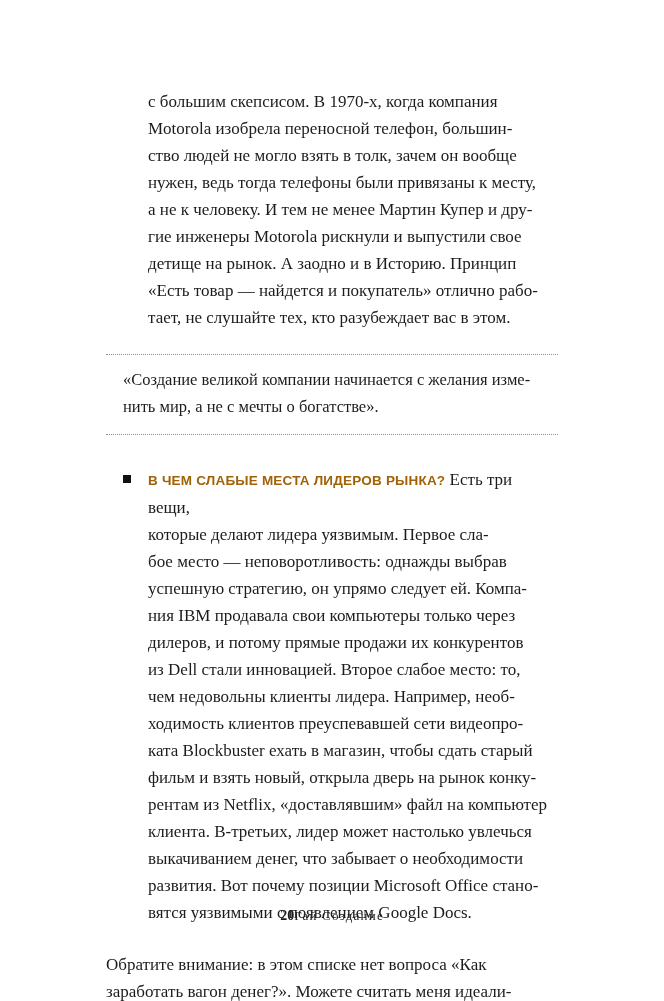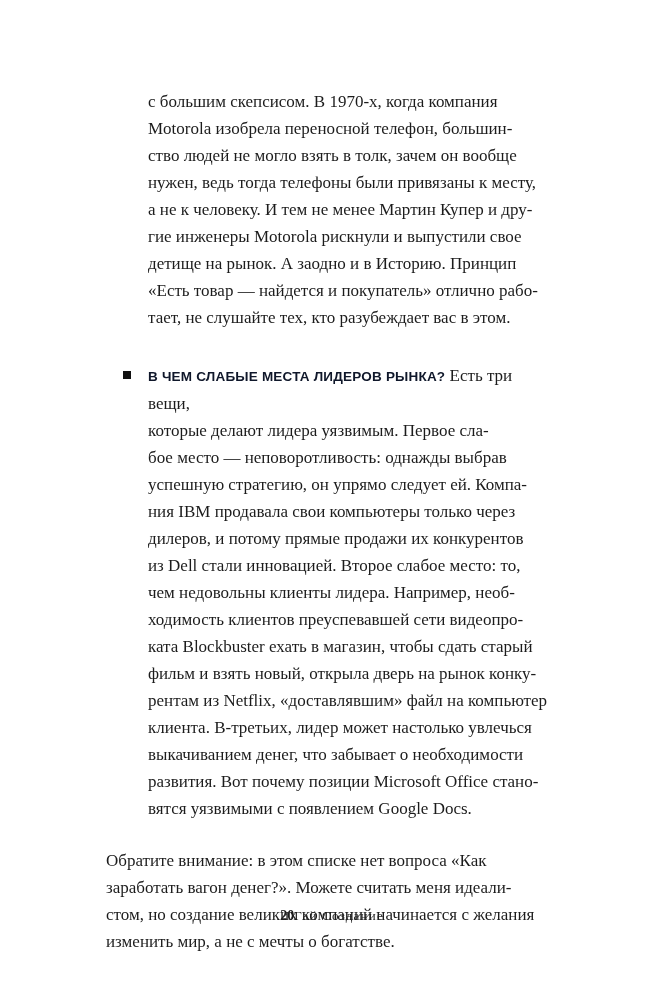--- a/index.html
+++ b/index.html
@@ -67,21 +67,21 @@
   .section-para {
     font-size: 17px;
     line-height: 27px;
     white-space: pre-line;
   }
   .section-heading {
     font-family: "Liberation Sans", sans-serif;
     font-weight: bold;
     font-size: 13.5px;
     letter-spacing: 0.2px;
-    color: #0f172a;
+    color: #a16207;
   }
   .closing-para {
     margin-top: 25px;
   }
   .footer {
     position: absolute;
     top: 908px;
     left: 106px;
     width: 452px;
     display: flex;
@@ -107,20 +107,24 @@
     <div class="para para-indent">с большим скепсисом. В 1970-х, когда компания
 Motorola изобрела переносной телефон, большин-
 ство людей не могло взять в толк, зачем он вообще
 нужен, ведь тогда телефоны были привязаны к месту,
 а не к человеку. И тем не менее Мартин Купер и дру-
 гие инженеры Motorola рискнули и выпустили свое
 детище на рынок. А заодно и в Историю. Принцип
 «Есть товар — найдется и покупатель» отлично рабо-
 тает, не слушайте тех, кто разубеждает вас в этом.</div>
 
+    <div class="quote-block">
+      <div class="quote-text">«Создание великой компании начинается с желания изме-
+нить мир, а не с мечты о богатстве».</div>
+    </div>
 
     <div class="section">
       <span class="bullet-marker"></span>
       <div class="section-para"><span class="section-heading">В ЧЕМ СЛАБЫЕ МЕСТА ЛИДЕРОВ РЫНКА?</span><span> Есть три вещи,
 которые делают лидера уязвимым. Первое сла-
 бое место — неповоротливость: однажды выбрав
 успешную стратегию, он упрямо следует ей. Компа-
 ния IBM продавала свои компьютеры только через
 дилеров, и потому прямые продажи их конкурентов
 из Dell стали инновацией. Второе слабое место: то,

